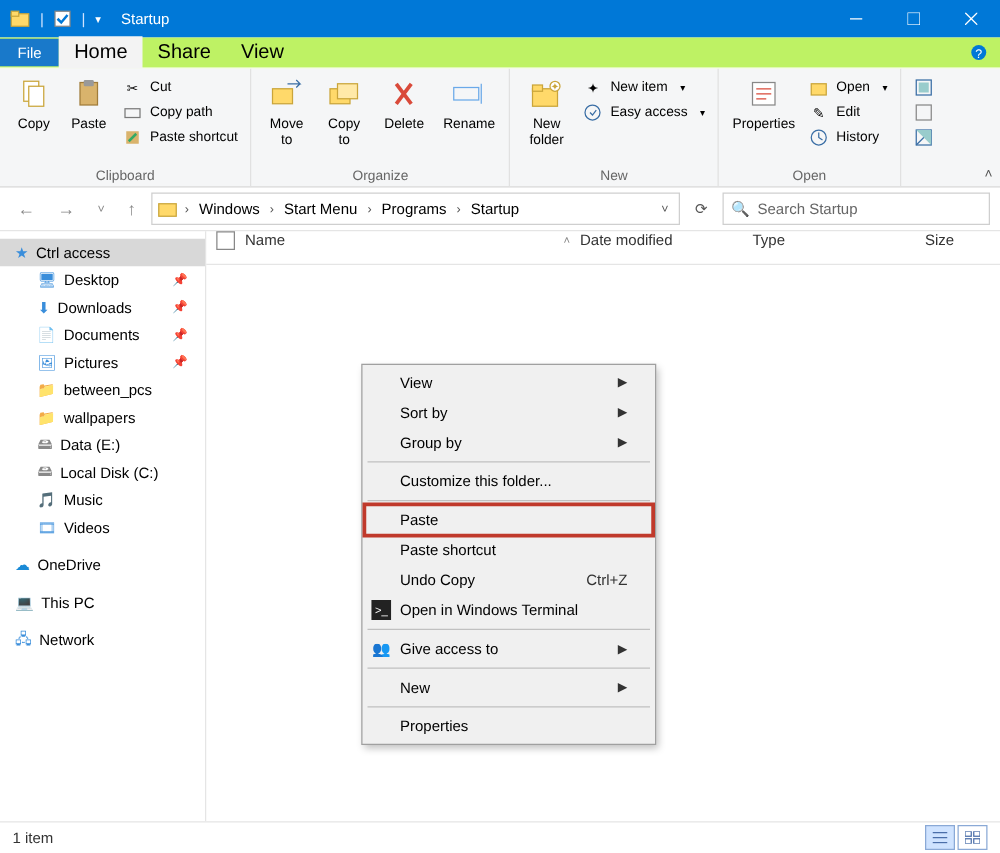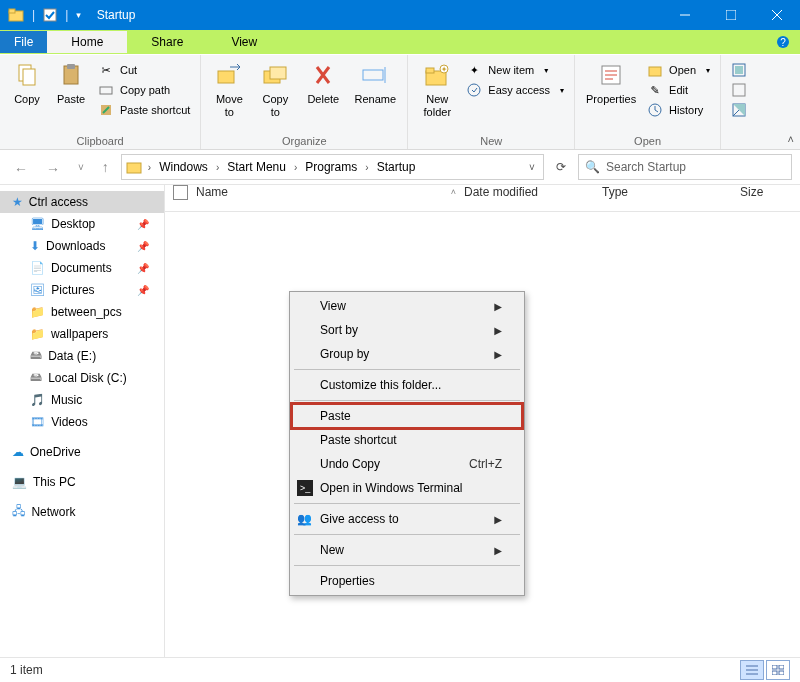--- a/index.html
+++ b/index.html
@@ -3,21 +3,21 @@
 <meta charset="utf-8">
 <style>
 html,body{margin:0;padding:0;font-family:"Segoe UI",Arial,sans-serif;font-size:12px;color:#000;background:#fff;width:800px;height:682px;overflow:hidden}
 .titlebar{background:#0078d7;height:30px;display:flex;align-items:center;color:#fff}
 .titlebar .qat{display:flex;align-items:center;padding-left:8px;gap:8px}
 .titlebar .title{padding-left:16px;font-size:12px}
 .titlebar .spacer{flex:1}
 .titlebar .winbtn{width:46px;height:30px;display:flex;align-items:center;justify-content:center;color:#fff}
 .tabstrip{background:#bef264;display:flex;align-items:center;height:24px;border-bottom:1px solid #fff}
 .tabstrip .file{background:#1979ca;color:#fff;padding:4px 14px;font-size:12px}
-.tabstrip .tab{padding:4px 24px;font-size:12px}
+.tabstrip .tab{padding:4px 12px;font-size:16px}
 .tabstrip .tab.active{background:#f3f3f3}
 .tabstrip .help{margin-left:auto;padding:4px 10px;color:#0078d7}
 .ribbon{background:#f5f6f7;border-bottom:1px solid #dadada;height:94px;display:flex;align-items:stretch;position:relative}
 .ribbon .group{border-right:1px solid #e1e1e1;padding:4px 6px 2px 6px;display:flex;flex-direction:column;align-items:center}
 .ribbon .group .row{display:flex;align-items:flex-start;gap:2px}
 .ribbon .group .lbl{font-size:11px;color:#666;text-align:center;margin-top:auto;padding-top:2px}
 .ribbtn{display:flex;flex-direction:column;align-items:center;justify-content:flex-start;width:48px;padding:2px 2px;text-align:center;font-size:11px;line-height:13px;gap:4px}
 .ribbtn .ic{width:28px;height:28px;display:flex;align-items:center;justify-content:center}
 .mini{display:flex;align-items:center;gap:6px;font-size:11px;padding:1px 4px;white-space:nowrap}
 .mini .ic{width:16px;height:16px;display:flex;align-items:center;justify-content:center}

